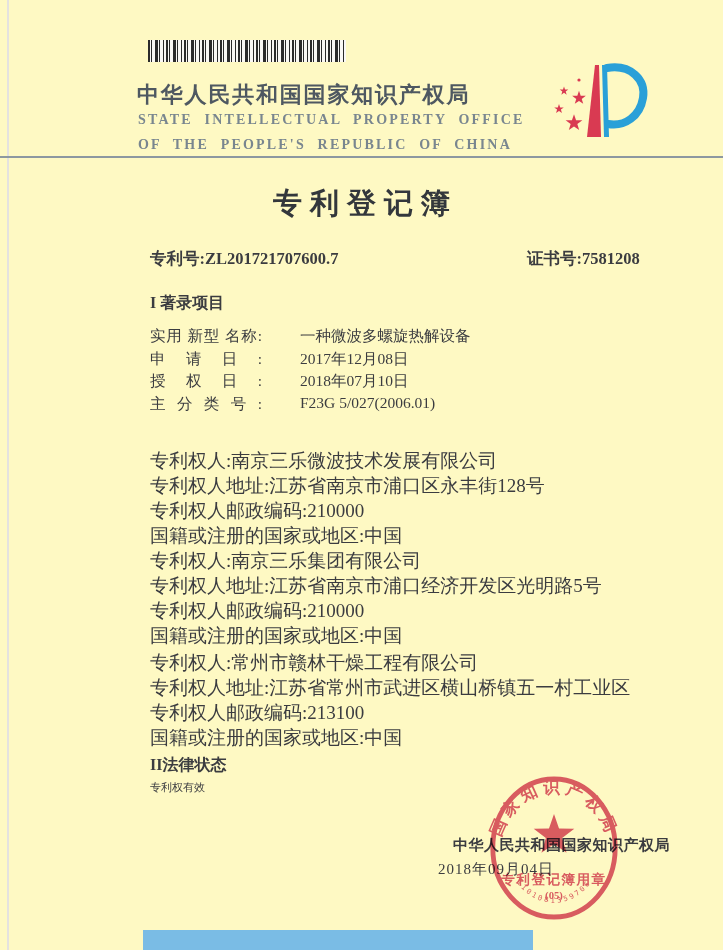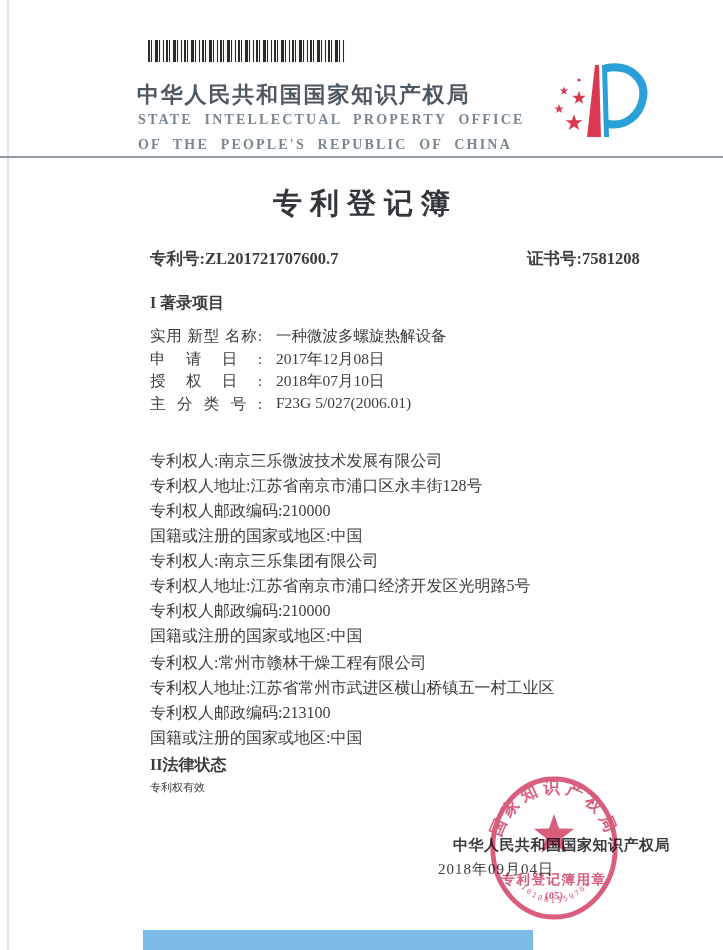--- a/index.html
+++ b/index.html
@@ -1,18 +1,18 @@
 <!DOCTYPE html>
 <html><head>
 <meta charset="utf-8">
 <style>
   html,body{margin:0;padding:0;background:#d8d6d2;}
   .page{
     position:relative; width:723px; height:950px; margin:0 auto;
-    background:#ffffff; overflow:hidden;
+    background:#fef9c3; overflow:hidden;
     font-family:"Liberation Serif","DejaVu Serif",serif;
     color:#3b3c40;
   }
   .scan-edge{position:absolute; left:7px; top:0; width:2px; height:100%; background:#e4e2df;}
   
   .barcode{
     position:absolute; left:148px; top:40px; width:198px; height:22px;
     background:repeating-linear-gradient(90deg,
       #2b2b2b 0 2px,#f9f8f5 2px 3px,#2b2b2b 3px 4px,#f9f8f5 4px 7px,
       #2b2b2b 7px 10px,#f9f8f5 10px 11px,#2b2b2b 11px 12px,#f9f8f5 12px 15px,
@@ -36,22 +36,22 @@
     font-size:29px; font-weight:700; letter-spacing:8px; text-indent:8px; color:#33373c;
   }
   .num-row{position:absolute; left:0; top:248px; width:723px; font-size:16.5px; font-weight:700;}
   .patent-no{position:absolute; left:150px; top:0;}
   .cert-no{position:absolute; left:527px; top:0;}
   
   .sec1-heading{position:absolute; left:150px; top:293px; font-size:16px; font-weight:700;}
   .fields{position:absolute; left:150px; top:326px; font-size:15.5px;}
   .frow{height:22.6px; white-space:nowrap;}
   .flabel{display:inline-block; width:112px; text-align:justify; text-align-last:justify; vertical-align:top;}
-  .fvalue{margin-left:14px;}
-  .patentee{position:absolute; left:150px; font-size:16px; line-height:24.9px;font-family:Liberation Serif, serif;}
+  .fvalue{margin-left:38px;}
+  .patentee{position:absolute; left:150px; font-size:19px; line-height:24.9px;font-family:Liberation Serif, serif;}
   .p1{top:449px;} .p2{top:549px;} .p3{top:651px;}
   
   .sec2-heading{position:absolute; left:150px; top:755px; font-size:16px; font-weight:700;}
   .legal-status{position:absolute; left:150px; top:780px; font-size:11px;}
   
   .footer-block{position:absolute; left:438px; top:836px; width:232px;}
   .footer-org{font-size:15px; font-weight:700; text-align:right; letter-spacing:0.5px; white-space:nowrap;}
   .footer-date{font-size:15px; text-align:left; margin-top:5px; letter-spacing:1px;}
   .seal{position:absolute; left:486px; top:771px; width:136px; height:154px;
         mix-blend-mode:multiply; opacity:0.88;}

